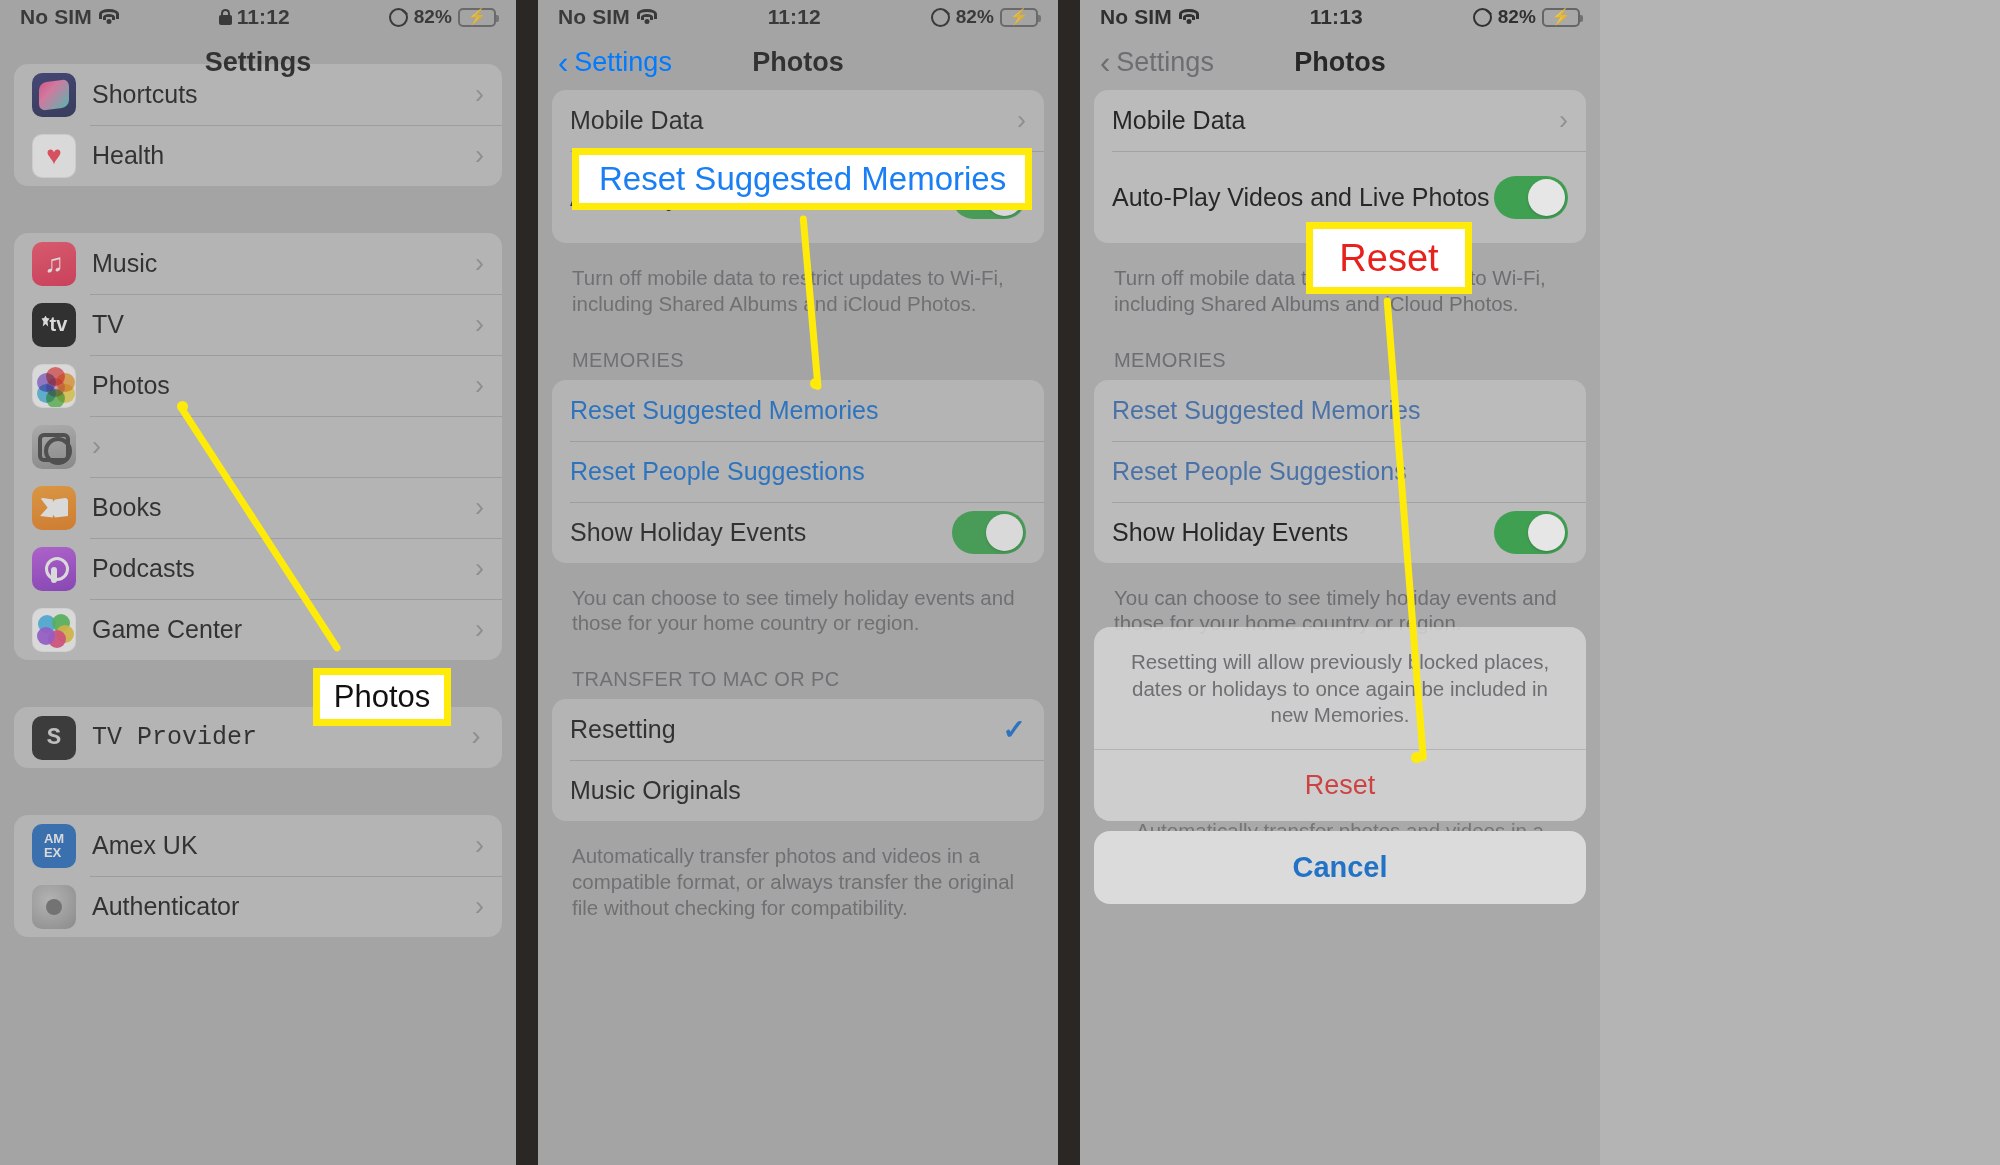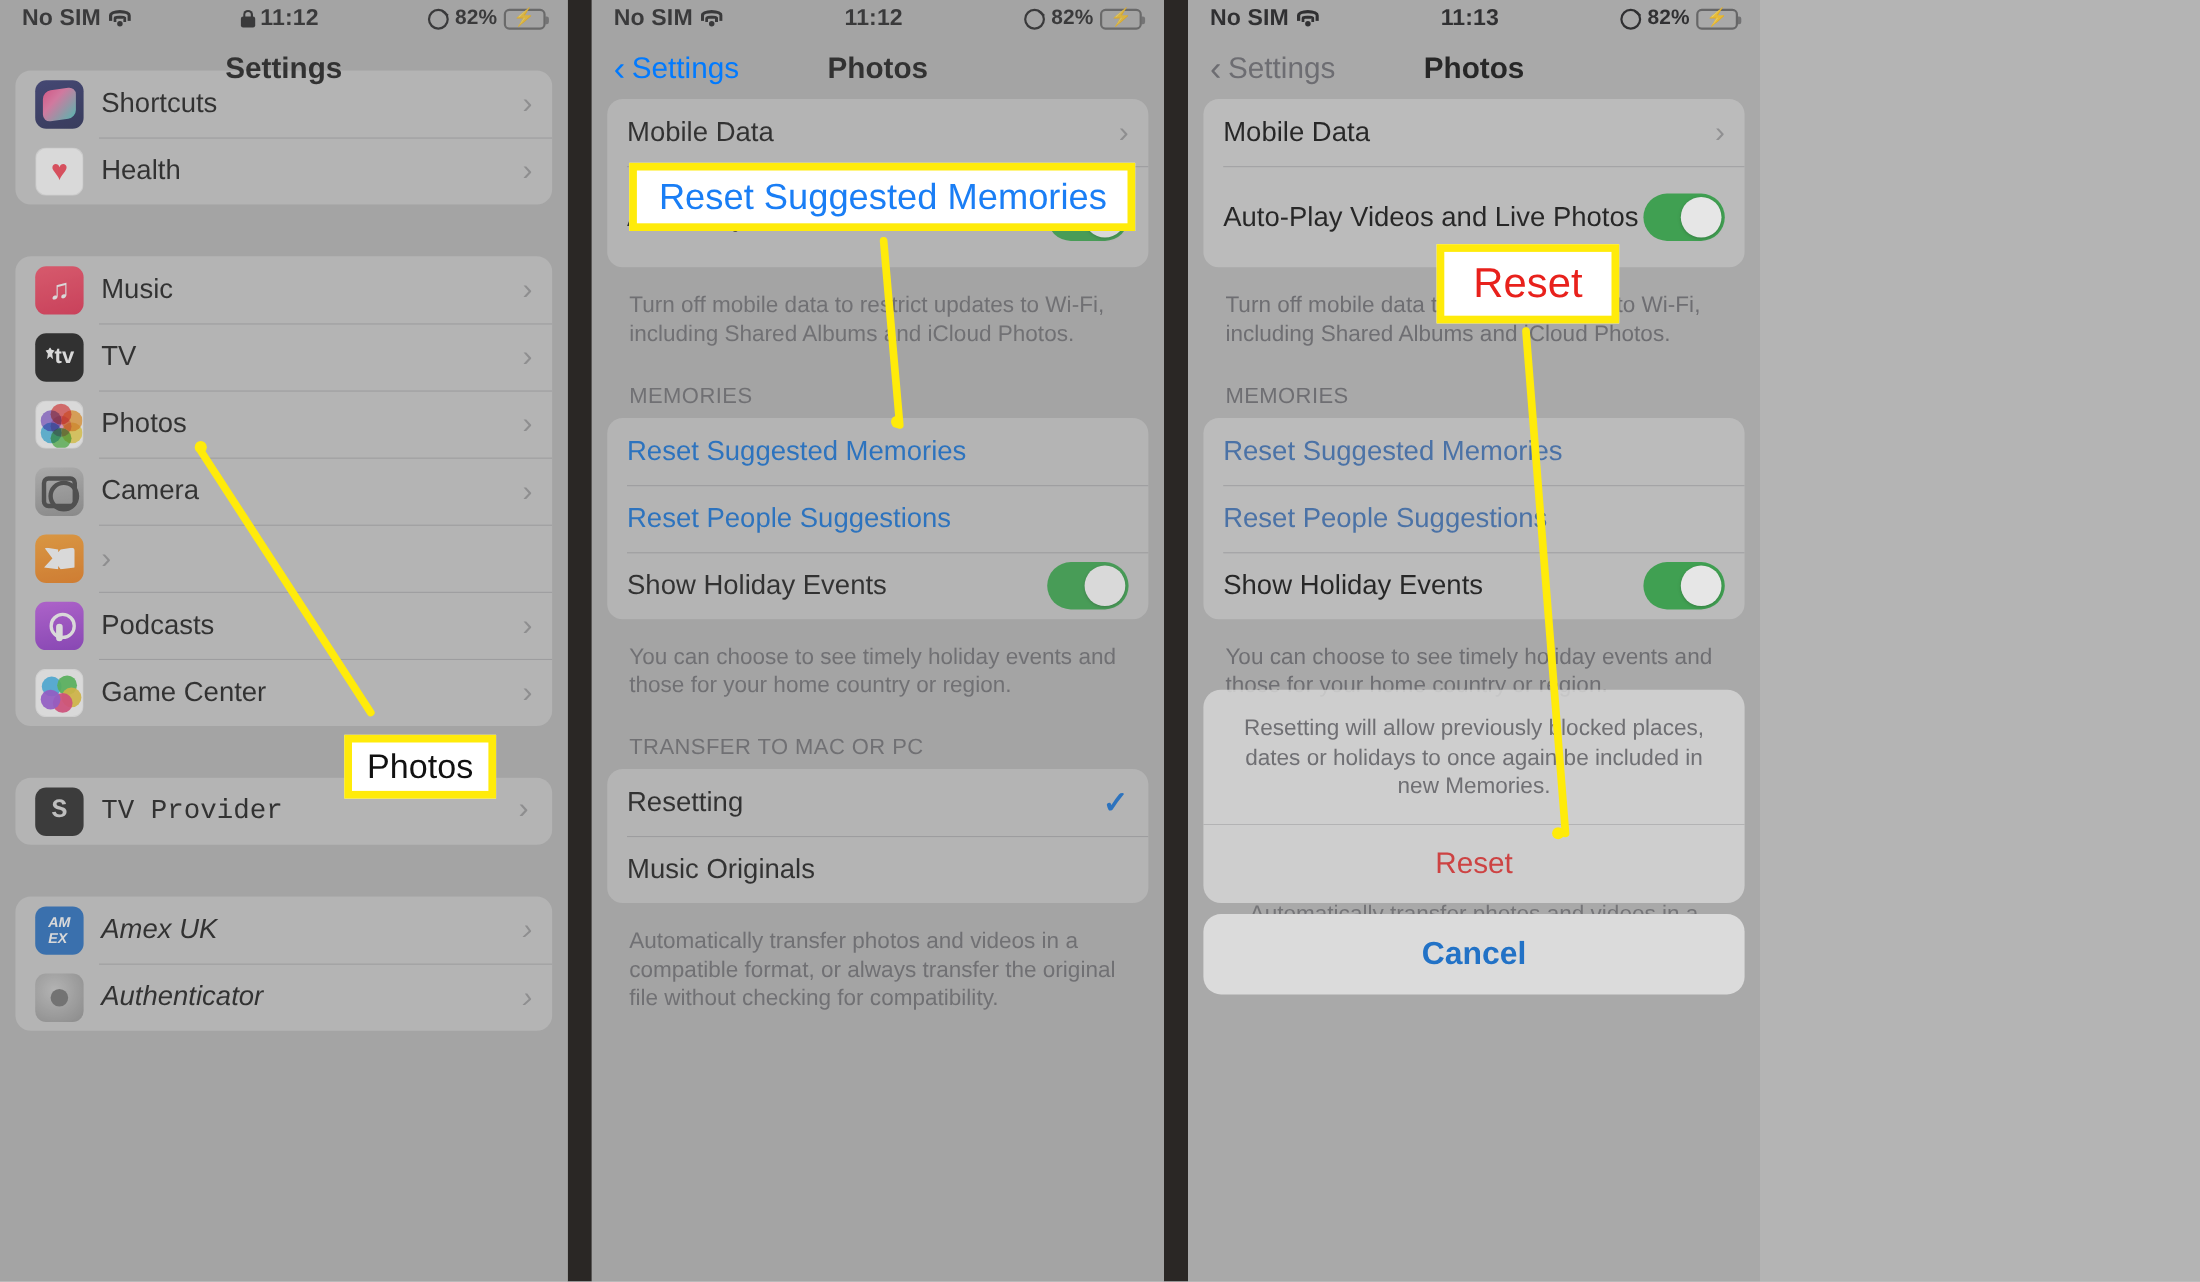--- a/index.html
+++ b/index.html
@@ -192,25 +192,25 @@
             <span class="p" style="background:#53c24a;left:13px;top:24px;"></span>
             <span class="p" style="background:#39b7e8;left:4px;top:19px;"></span>
             <span class="p" style="background:#8b5fd6;left:4px;top:8px;"></span>
             <span class="p" style="background:#e85fb0;left:13px;top:13px;opacity:.6;"></span>
           </span>
           <span class="row-label">Photos</span>
           <span class="chev">›</span>
         </div>
         <div class="row with-icon">
           <span class="app-icon ic-camera"></span>
-          <span class="row-label">Camera</span>
           <span class="chev">›</span>
         </div>
         <div class="row with-icon">
           <span class="app-icon ic-books"></span>
+          <span class="row-label">Books</span>
           <span class="chev">›</span>
         </div>
         <div class="row with-icon">
           <span class="app-icon ic-podcasts"></span>
           <span class="row-label">Podcasts</span>
           <span class="chev">›</span>
         </div>
         <div class="row with-icon">
           <span class="app-icon ic-gamecenter">
             <span class="b" style="background:#38b6f0;left:5px;top:6px;"></span>
@@ -225,21 +225,21 @@
       </div>
 
       <div class="group" style="margin-top:47px;font-family:Liberation Mono, monospace;">
         <div class="row with-icon">
           <span class="app-icon ic-tvprovider"></span>
           <span class="row-label">TV Provider</span>
           <span class="chev">›</span>
         </div>
       </div>
 
-      <div class="group" style="margin-top:47px;font-style:italic;">
+      <div class="group" style="margin-top:47px;">
         <div class="row with-icon">
           <span class="app-icon ic-amex"></span>
           <span class="row-label">Amex UK</span>
           <span class="chev">›</span>
         </div>
         <div class="row with-icon">
           <span class="app-icon ic-auth"></span>
           <span class="row-label">Authenticator</span>
           <span class="chev">›</span>
         </div>

